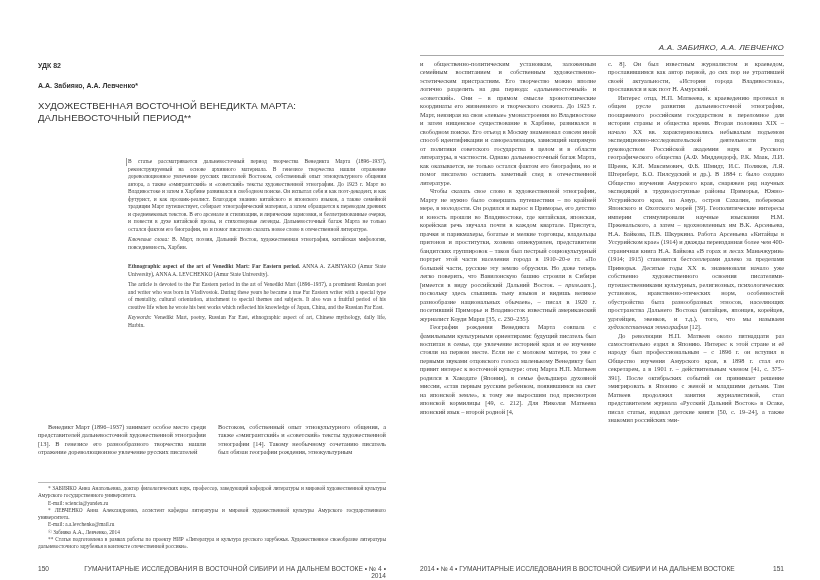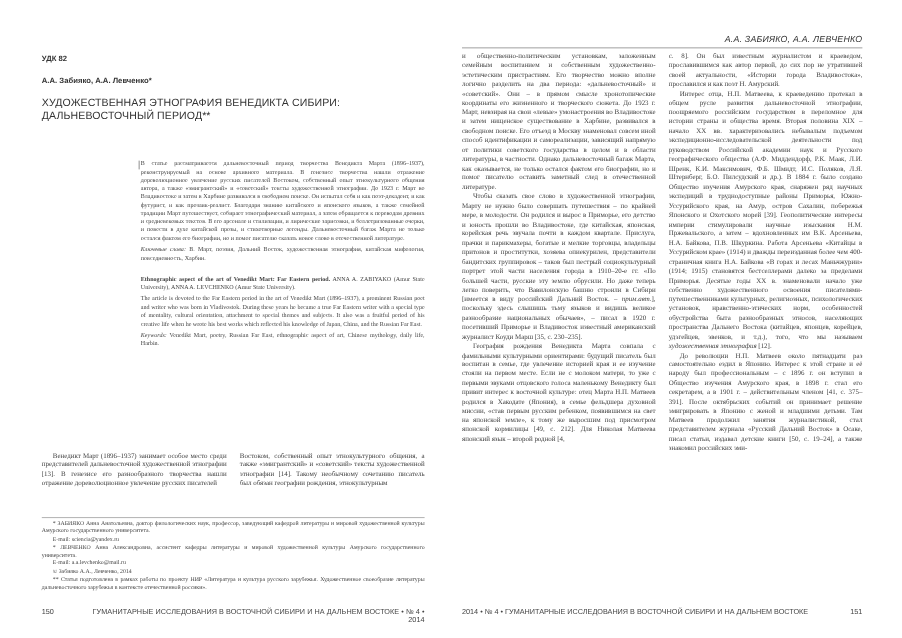--- a/index.html
+++ b/index.html
@@ -1,18 +1,18 @@
 <!DOCTYPE html>
 <html><head>
 <meta charset="utf-8">
 <style>
   * { box-sizing: border-box; margin: 0; padding: 0; }
   html, body { width: 820px; height: 580px; background: #ffffff; overflow: hidden; }
   body { position: relative; font-family: "Liberation Serif", serif; color: #3a3a3a; }
-  .page { position: absolute; top: 4px; height: 504px; }
+  .page { position: absolute; top: 16px; height: 504px; }
   .page-left { left: 0; width: 410px; }
   .page-right { left: 410px; width: 410px; }
   .sans { font-family: "Liberation Sans", sans-serif; }
 
   .udk { position: absolute; left: 38px; top: 46px; font-size: 7px; font-weight: bold; color: #333; }
   .authors { position: absolute; left: 38px; top: 66px; font-size: 7px; font-weight: bold; color: #333; }
   .title { position: absolute; left: 38px; top: 84px; width: 340px; font-size: 9.6px; line-height: 11.5px; color: #333; letter-spacing: 0.1px; }
 
   .abstract-block { position: absolute; left: 128px; top: 142px; width: 258px; }
   .abstract-bar { position: absolute; left: -2px; top: 0; width: 1px; height: 8px; background: #999; }
@@ -45,21 +45,21 @@
   .folio-right { position: absolute; left: 10px; top: 549px; width: 364px; font-size: 6.6px; color: #444; display: flex; }
   .folio-right .jname { flex: 1; }
   .folio-right .pnum { width: 20px; text-align: right; }
 </style>
 </head>
 <body>
 
 <div class="page page-left">
   <div class="udk sans">УДК 82</div>
   <div class="authors sans">А.А. Забияко, А.А. Левченко*</div>
-  <div class="title sans">ХУДОЖЕСТВЕННАЯ ЭТНОГРАФИЯ ВЕНЕДИКТА СИБИРИ: ДАЛЬНЕВОСТОЧНЫЙ ПЕРИОД**</div>
+  <div class="title sans">ХУДОЖЕСТВЕННАЯ ВОСТОЧНОЙ ВЕНЕДИКТА МАРТА: ДАЛЬНЕВОСТОЧНЫЙ ПЕРИОД**</div>
 
   <div class="abstract-block">
     <div class="abstract-bar"></div>
     <p class="abs-p">В статье рассматривается дальневосточный период творчества Венедикта Марта (1896–1937), реконструируемый на основе архивного материала. В генезисе творчества нашли отражение дореволюционное увлечение русских писателей Востоком, собственный опыт этнокультурного общения автора, а также «эмигрантский» и «советский» тексты художественной этнографии. До 1923 г. Март во Владивостоке и затем в Харбине развивался в свободном поиске. Он испытал себя и как поэт-декадент, и как футурист, и как прозаик-реалист. Благодаря знанию китайского и японского языков, а также семейной традиции Март путешествует, собирает этнографический материал, а затем обращается к переводам древних и средневековых текстов. В его арсенале и стилизации, и лирические зарисовки, и беллетризованные очерки, и повести в духе китайской прозы, и стихотворные легенды. Дальневосточный багаж Марта не только остался фактом его биографии, но и помог писателю сказать новое слово в отечественной литературе.</p>
     <p class="abs-p gap4"><span class="kw-label">Ключевые слова:</span><span> В. Март, поэзия, Дальний Восток, художественная этнография, китайская мифология, повседневность, Харбин.</span></p>
     <p class="abs-p gap12"><span class="abs-en-title">Ethnographic aspect of the art of Venedikt Mart: Far Eastern period.</span><span> ANNA A. ZABIYAKO (Amur State University), ANNA A. LEVCHENKO (Amur State University).</span></p>
     <p class="abs-p gap4">The article is devoted to the Far Eastern period in the art of Venedikt Mart (1896–1937), a prominent Russian poet and writer who was born in Vladivostok. During these years he became a true Far Eastern writer with a special type of mentality, cultural orientation, attachment to special themes and subjects. It also was a fruitful period of his creative life when he wrote his best works which reflected his knowledge of Japan, China, and the Russian Far East.</p>
     <p class="abs-p gap4"><span class="kw-label">Keywords:</span><span> Venedikt Mart, poetry, Russian Far East, ethnographic aspect of art, Chinese mythology, daily life, Harbin.</span></p>
   </div>
 

